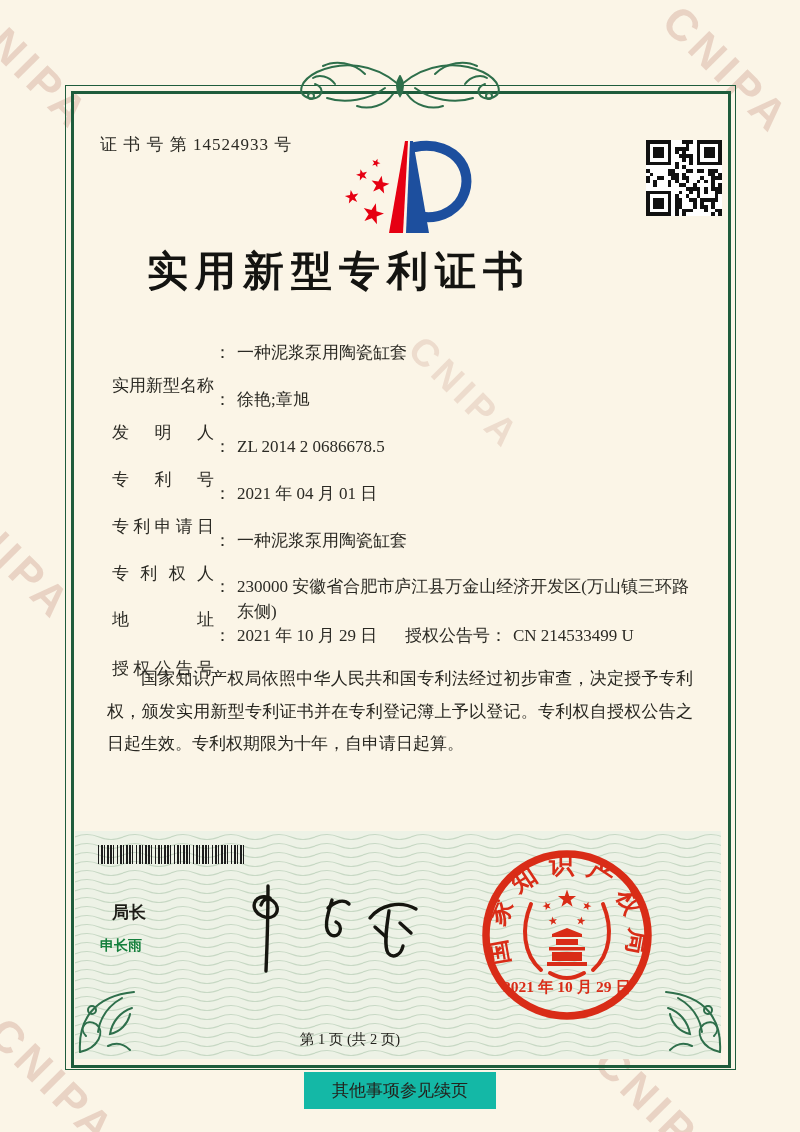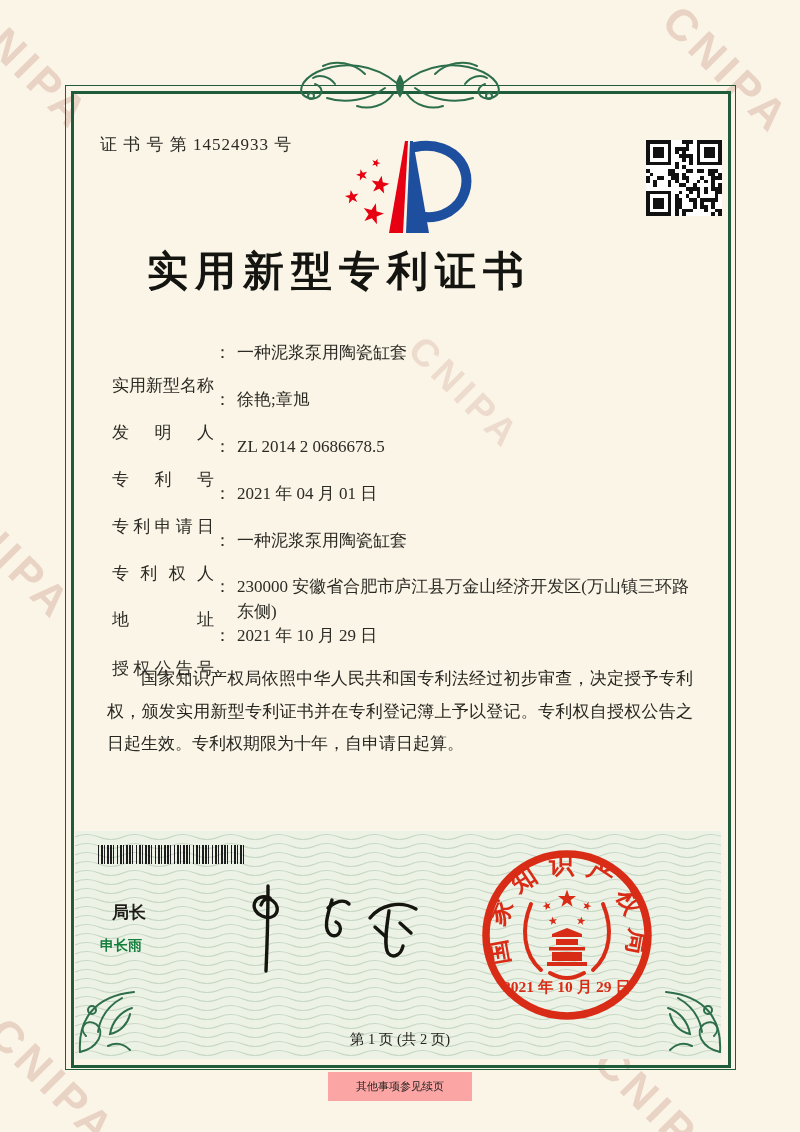--- a/index.html
+++ b/index.html
@@ -35,23 +35,23 @@
   
   .barcode{position:absolute;left:98px;top:845px;width:146px;height:19px;
       background:repeating-linear-gradient(90deg,#1d1d1d 0 1.5px,transparent 1.5px 3px,
       #1d1d1d 3px 5px,transparent 5px 6px,#1d1d1d 6px 7px,transparent 7px 9.5px);}
   
   .sig-title{position:absolute;left:112px;top:901px;font-size:17px;font-weight:600;
       font-family:Liberation Mono, monospace;color:#1d1c17;}
   .sig-name{position:absolute;left:100px;top:937px;font-size:14px;font-weight:600;
       font-family:"Liberation Sans","DejaVu Sans",sans-serif;color:#15803d;}
   
-  .page-no{position:absolute;left:0;top:1030px;width:800px;text-align:center;font-size:14.5px;color:#23221d;}
+  .page-no{position:absolute;left:0;top:1030px;width:700px;text-align:center;font-size:14.5px;color:#23221d;}
   .cont-note{position:absolute;left:50%;top:1072px;transform:translateX(-50%);
-      background:#fca5a5;padding:7px 28px;font-size:11px;color:#23221d;white-space:nowrap;text-align:center;}
+      background:#14b8a6;padding:7px 28px;font-size:17px;color:#23221d;white-space:nowrap;text-align:center;}
   svg{display:block;}
 </style>
 </head>
 <body>
 
 <div class="wm" style="left:-12px;top:-8px">CNIPA</div>
 <div class="wm" style="left:688px;top:-4px">CNIPA</div>
 <div class="wm" style="left:430px;top:328px;font-size:38px;color:rgba(215,178,162,.38)">CNIPA</div>
 <div class="wm" style="left:-30px;top:482px">CNIPA</div>
 <div class="wm" style="left:14px;top:1008px">CNIPA</div>
@@ -277,20 +277,23 @@
   <span class="flabel">专利申请日</span><span class="fcolon">：</span><span class="fvalue">2021 年 04 月 01 日</span>
 </div>
 <div class="frow" style="top:528px">
   <span class="flabel">专利权人</span><span class="fcolon">：</span><span class="fvalue">一种泥浆泵用陶瓷缸套</span>
 </div>
 <div class="frow" style="top:574px">
   <span class="flabel">地址</span><span class="fcolon">：</span><span class="fvalue">230000 安徽省合肥市庐江县万金山经济开发区(万山镇三环路东侧)</span>
 </div>
 <div class="frow" style="top:623px">
   <span class="flabel">授权公告号</span><span class="fcolon">：</span><span class="fvalue">2021 年 10 月 29 日</span>
+  <span class="grant2">
+    <span>授权公告号</span><span>：</span><span style="margin-left:6px">CN 214533499 U</span>
+  </span>
 </div>
 
 <div class="paras">
   <p>国家知识产权局依照中华人民共和国专利法经过初步审查，决定授予专利权，颁发实用新型专利证书并在专利登记簿上予以登记。专利权自授权公告之日起生效。专利权期限为十年，自申请日起算。</p>
 </div>
 
 <div class="barcode"></div>
 
 <div class="sig-title">局长</div>
 <div class="sig-name">申长雨</div>

